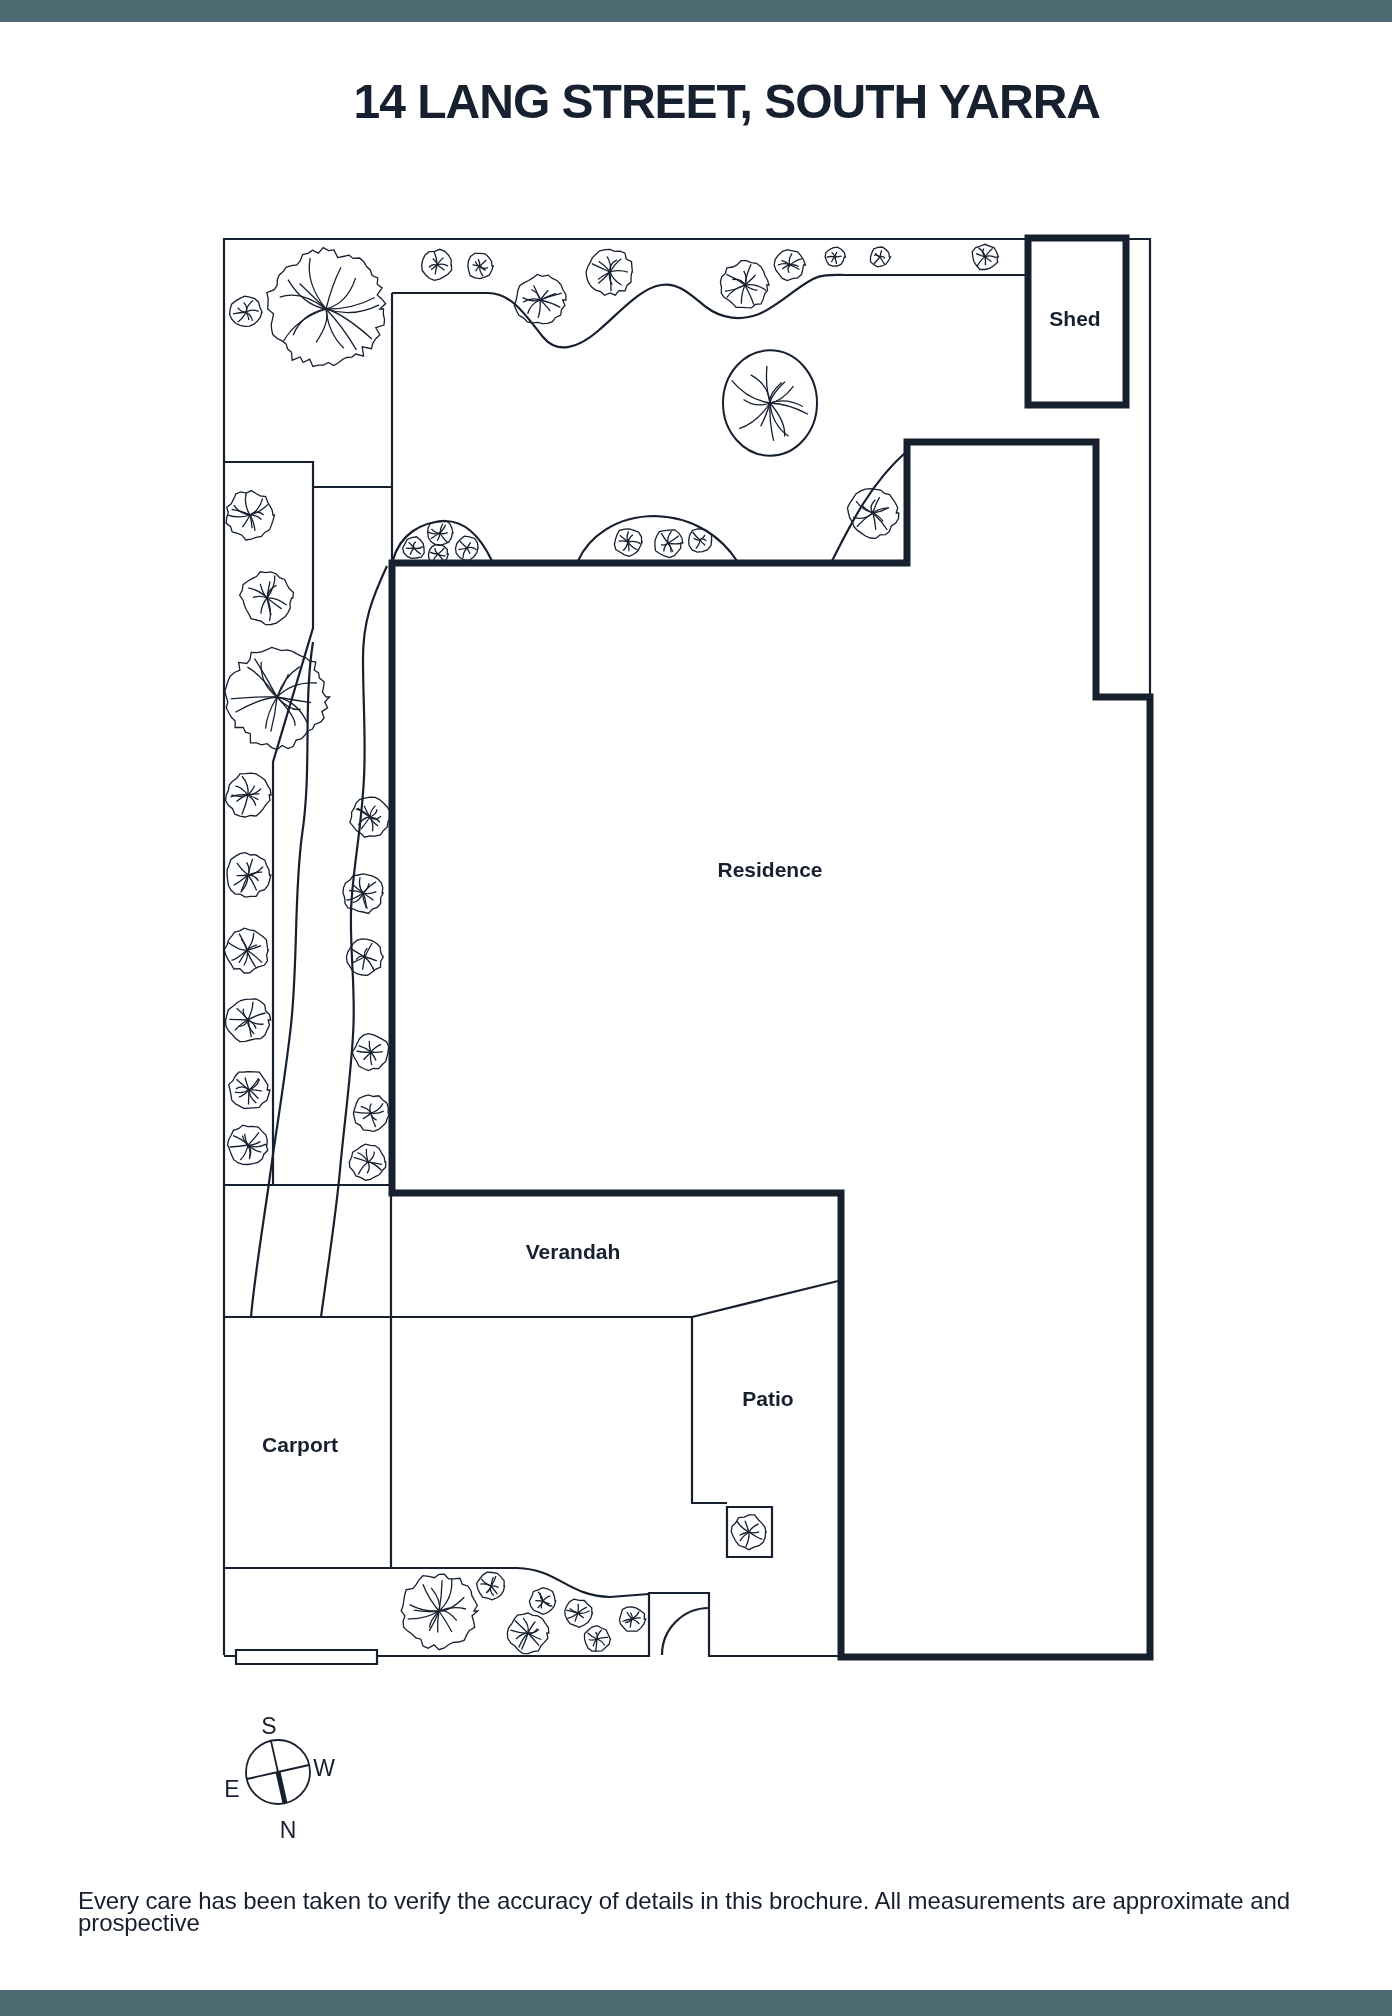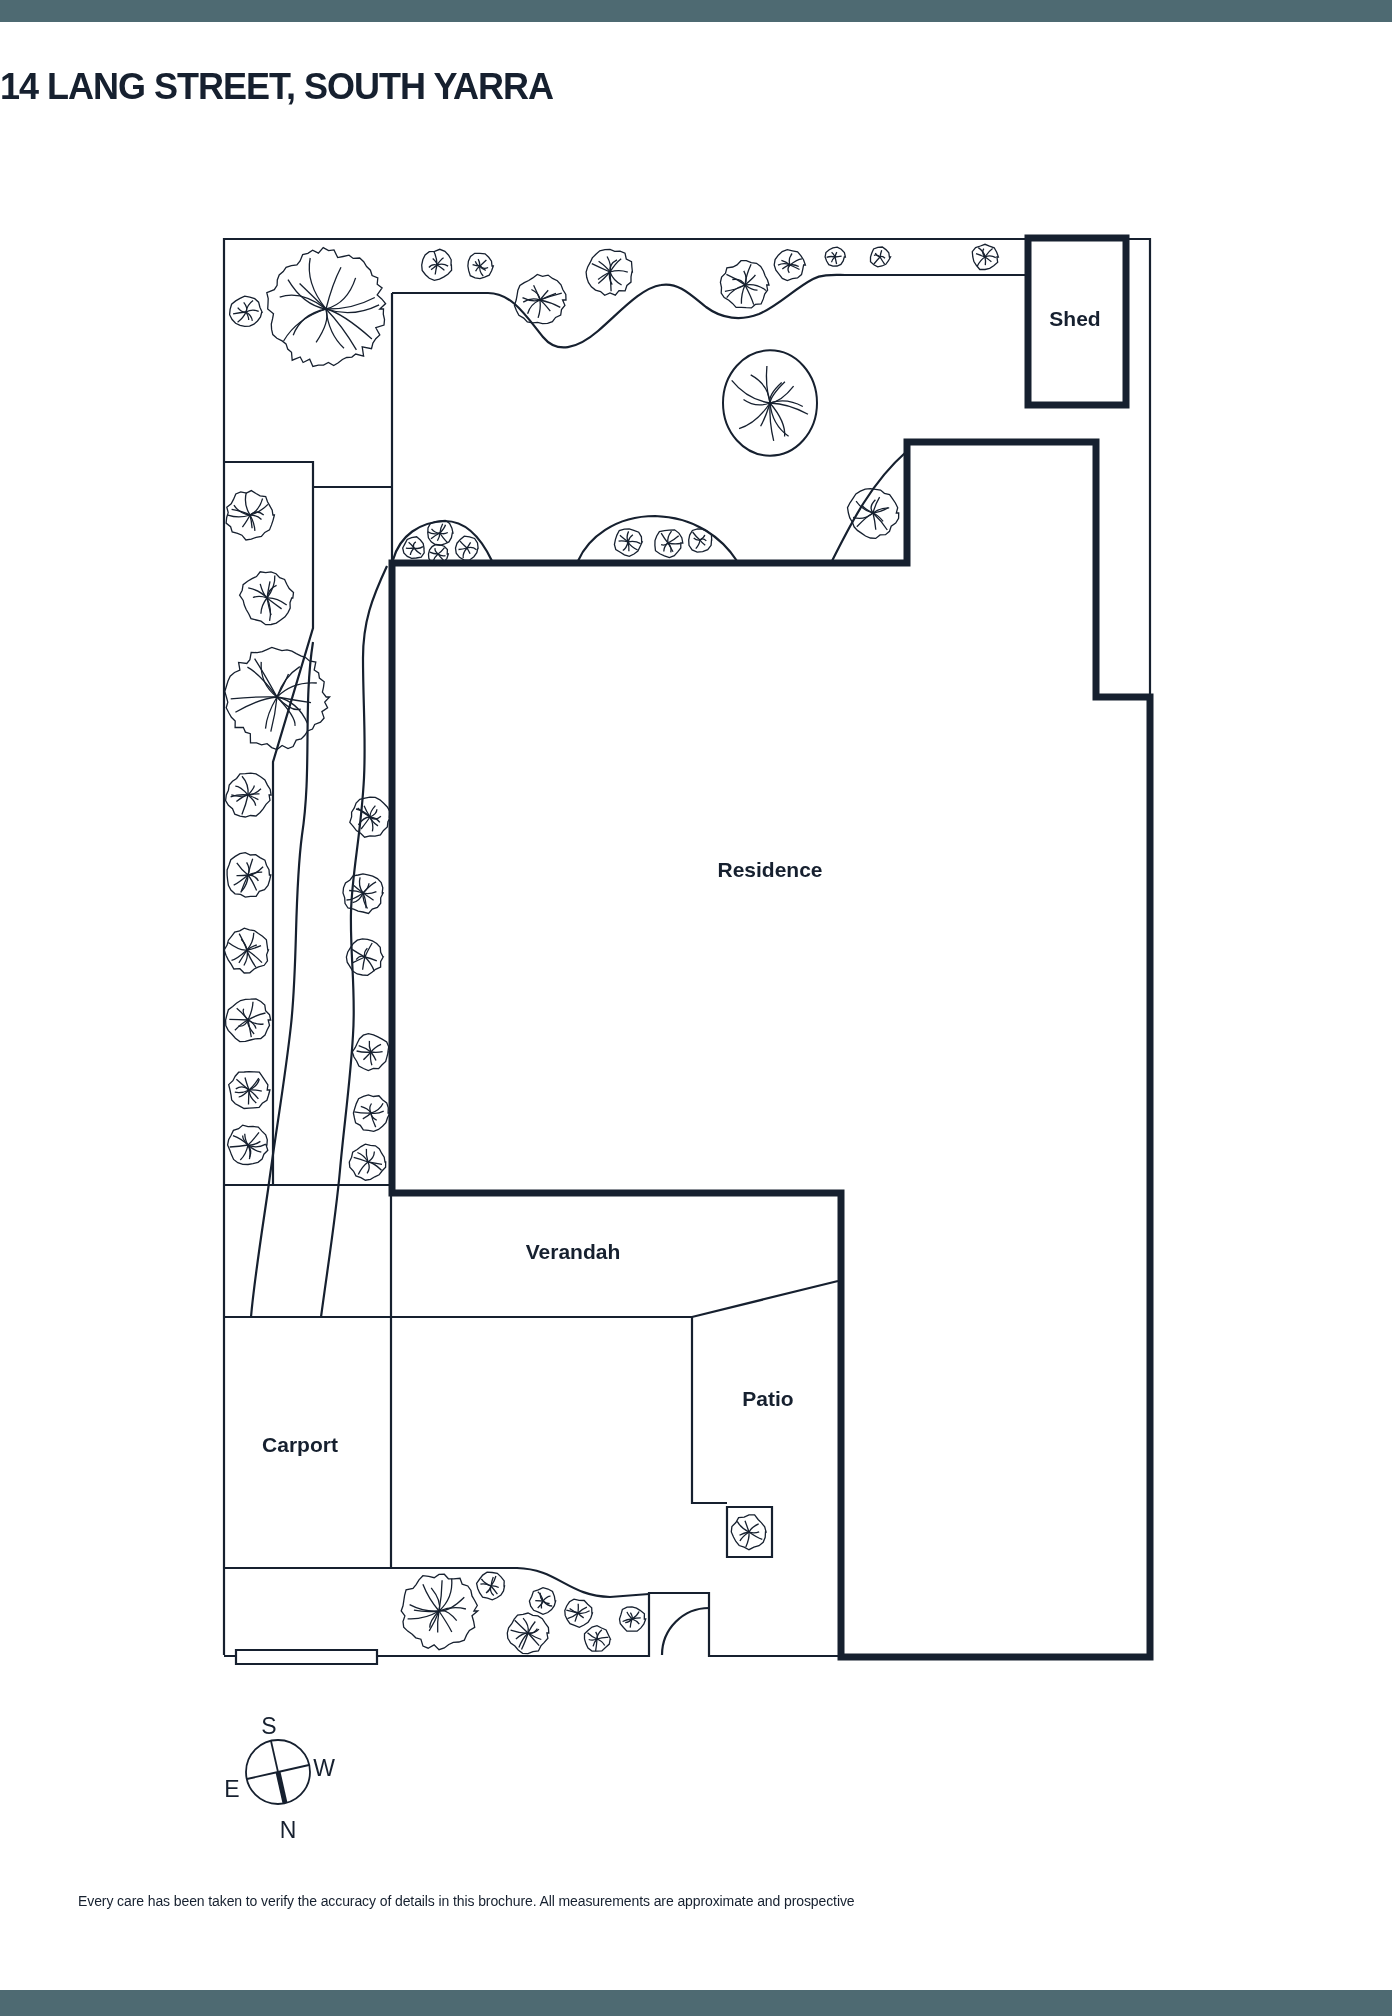--- a/index.html
+++ b/index.html
@@ -4,27 +4,27 @@
 <style>
   html,body{margin:0;padding:0;}
   body{
     width:1392px;height:2016px;position:relative;background:#ffffff;
     font-family:"Liberation Sans",sans-serif;overflow:hidden;
   }
   .accent-bar{position:absolute;left:0;width:1392px;}
   #top-bar{top:0;height:22px;}
   #bottom-bar{bottom:0;height:26px;}
   #page-title{
-    position:absolute;top:42px;left:0;width:1100px;text-align:left;
-    font-size:36px;font-weight:bold;letter-spacing:-1px;
+    position:absolute;top:42px;left:0;width:1100px;text-align:right;
+    font-size:48px;font-weight:bold;letter-spacing:-1px;
   }
   #plan-svg{position:absolute;left:0;top:0;}
   #disclaimer{
     position:absolute;left:78px;top:1890px;width:1250px;
-    font-size:14px;line-height:22px;letter-spacing:-0.1px;
+    font-size:24px;line-height:22px;letter-spacing:-0.1px;
   }
 </style>
 </head>
 <body>
 
 <div id="top-bar" class="accent-bar" style="background: rgb(78, 106, 114);"></div>
 
 <h1 id="page-title" style="color: rgb(22, 32, 47);">14 LANG STREET, SOUTH YARRA</h1>
 
 <svg id="plan-svg" width="1392" height="2016" viewBox="0 0 1392 2016">

